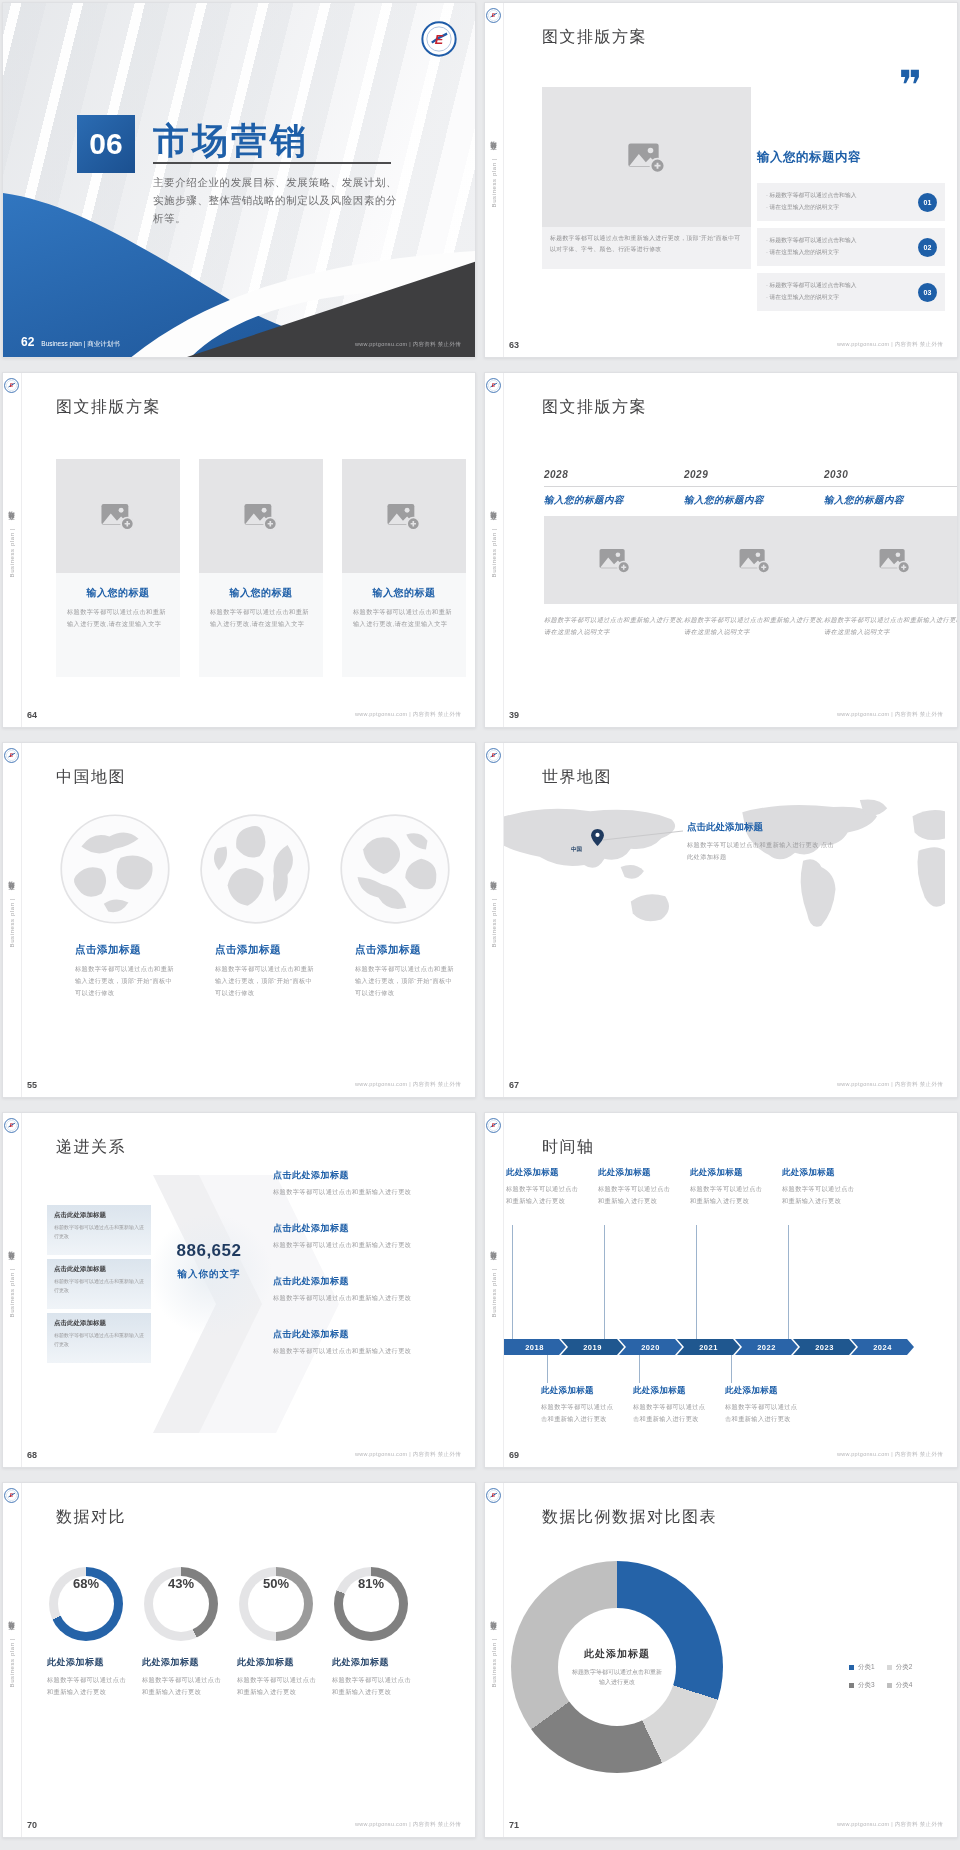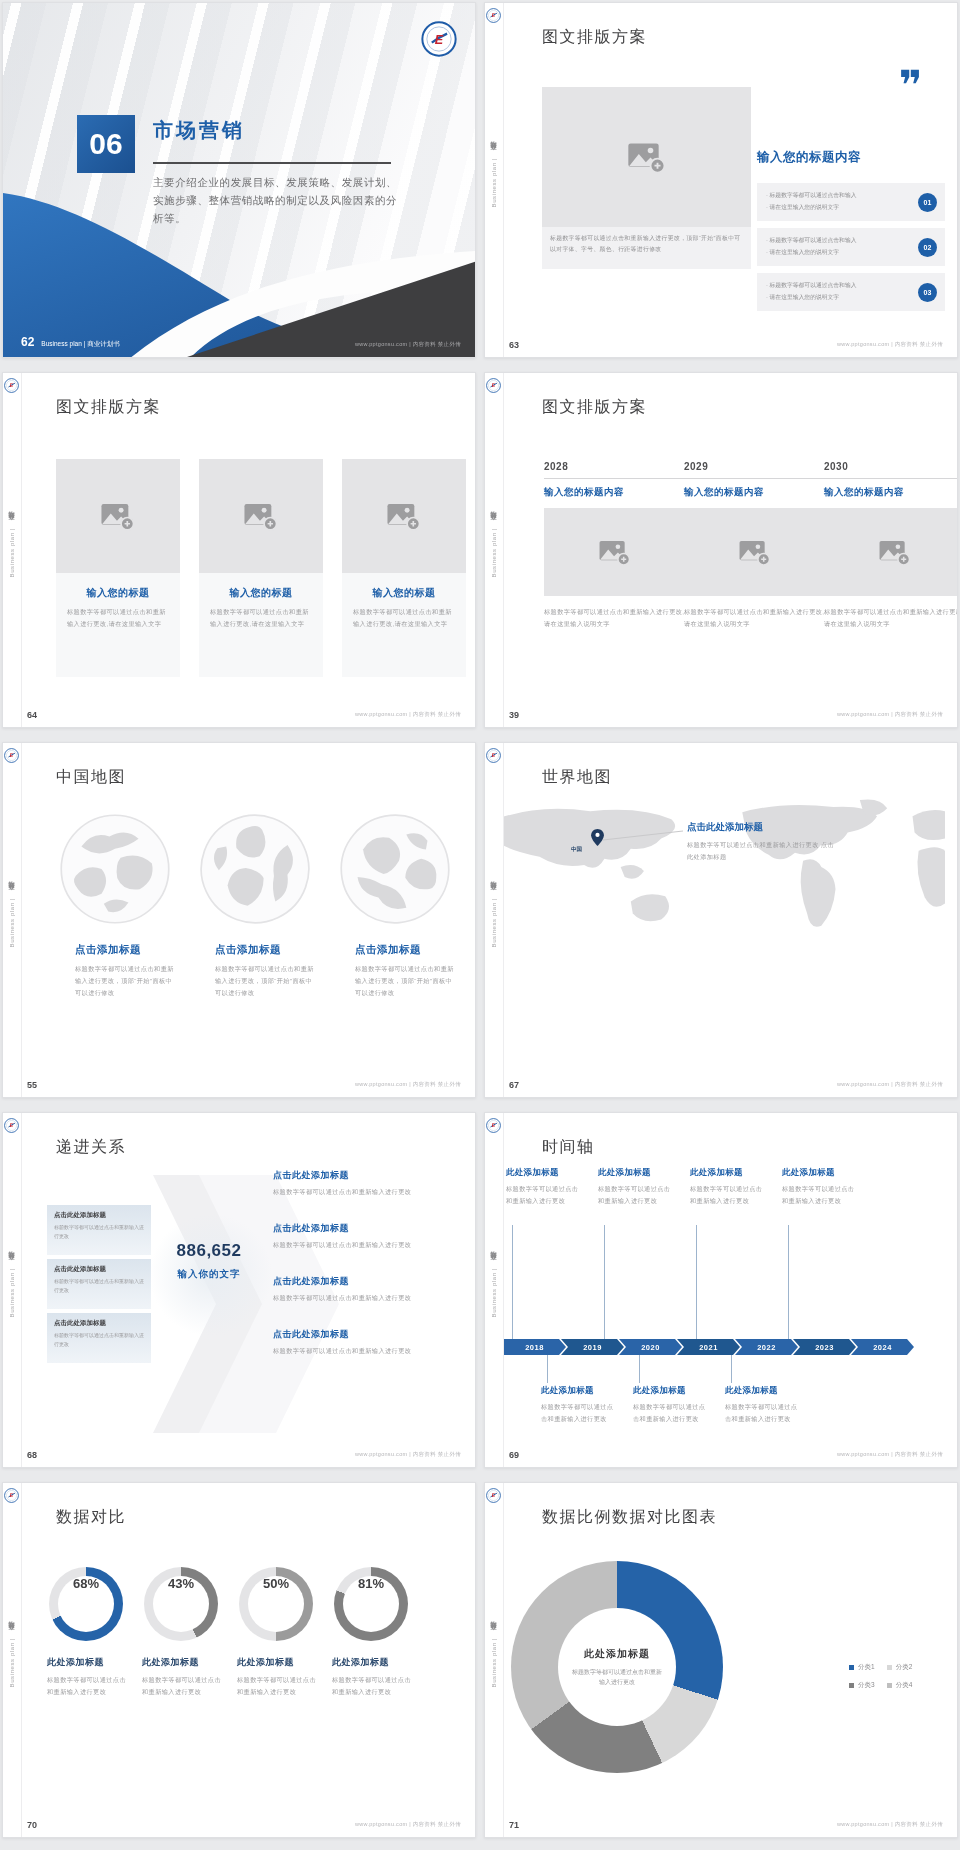--- a/index.html
+++ b/index.html
@@ -15,42 +15,42 @@
   .stitle{position:absolute;top:24px;font-size:16px;color:#434345;letter-spacing:1.5px;font-weight:500;}
   .h-blue{color:#1e5fa8;font-weight:bold;}
   .body-sm{font-size:6.2px;line-height:1.9;color:#9a9a9c;letter-spacing:.4px;}
   .phbox{position:absolute;background:#e4e4e6;display:flex;align-items:center;justify-content:center;}
   
   .s62-bg{position:absolute;inset:0;background:linear-gradient(115deg,#e6e8eb,#f1f2f4 45%,#fbfbfc 78%);}
   .s62-bg::before{content:"";position:absolute;inset:-45%;background:repeating-linear-gradient(108deg,rgba(255,255,255,0) 0 26px,rgba(255,255,255,.95) 26px 36px,rgba(221,224,228,.38) 36px 60px);transform:rotate(-4deg);}
   .s62-shape{position:absolute;left:0;top:0;}
   .s62-logo{position:absolute;left:418px;top:18px;width:36px;height:36px;}
   .s62-chapter{position:absolute;left:74px;top:112px;width:58px;height:58px;background:linear-gradient(135deg,#2b6cb3,#1b5090);display:flex;align-items:center;justify-content:center;color:#fff;font-size:30px;font-weight:bold;}
-  .s62-title{position:absolute;left:150px;top:114px;font-size:20px;font-weight:bold;color:#1e5fa8;letter-spacing:3px;}
+  .s62-title{position:absolute;left:150px;top:114px;font-size:36px;font-weight:bold;color:#1e5fa8;letter-spacing:3px;}
   .s62-rule{position:absolute;left:150px;top:159px;width:238px;height:2px;background:#4c4c4e;}
   .s62-desc{position:absolute;left:150px;top:171px;width:246px;font-size:10.5px;line-height:1.7;color:#6d6d6f;letter-spacing:.6px;}
   .s62-fl{position:absolute;left:18px;bottom:8px;color:#fff;font-size:6.5px;z-index:7;}
   .s62-fl b{font-size:12px;margin-right:7px;}
   .s62-url{color:#a9a9ab;}
   
   .s63-quote{position:absolute;left:414px;top:62px;font-size:40px;font-weight:bold;color:#1e5fa8;line-height:1;}
   .s63-cap{position:absolute;left:57px;top:224px;width:209px;height:42px;background:#f1f1f3;box-sizing:border-box;padding:6px 8px;font-size:5.8px;line-height:1.85;color:#8f8f91;letter-spacing:.4px;}
   .s63-head{position:absolute;left:272px;top:146px;font-size:12.5px;letter-spacing:.5px;}
   .s63-item{position:absolute;left:272px;width:188px;height:38px;background:#f1f1f3;display:flex;align-items:center;justify-content:space-between;box-sizing:border-box;padding:0 8px 0 9px;}
   .bl{font-size:5.8px;line-height:2;color:#8f8f91;}
   .bl::before{content:"·  ";color:#8f8f91;}
   .badge{width:19px;height:19px;border-radius:50%;background:#1e5fa8;color:#fff;font-size:7px;font-weight:bold;display:flex;align-items:center;justify-content:center;flex:0 0 auto;}
   
   .s64-col{position:absolute;top:86px;width:124px;}
   .phbox64{height:114px;background:#e4e4e6;display:flex;align-items:center;justify-content:center;}
   .panel64{height:104px;background:#f7f8f9;box-sizing:border-box;padding:13px 11px;}
   .ph64-h{font-size:10px;letter-spacing:.5px;text-align:center;}
   .panel64 .body-sm{margin-top:6px;}
   
-  .s65-col{position:absolute;top:88px;width:142px;}
+  .s65-col{position:absolute;top:96px;width:142px;font-style:italic;}
   .s65-year{font-size:10px;font-weight:bold;color:#4f4f51;letter-spacing:.5px;}
   .s65-rule{height:1px;background:#d6d6d8;margin:6px 0 7px 0;}
   .s65-h{font-size:9.5px;letter-spacing:.5px;}
   .phbox65{height:88px;background:#e4e4e6;margin-top:9px;display:flex;align-items:center;justify-content:center;}
   .s65-col .body-sm{margin-top:10px;}
   
   .s66-col{position:absolute;top:70px;width:118px;}
   .globe{width:112px;height:112px;}
   .s66-h{font-size:10.5px;letter-spacing:.5px;margin:14px 0 0 16px;}
   .s66-col .body-sm{margin:6px 0 0 16px;width:100px;}

